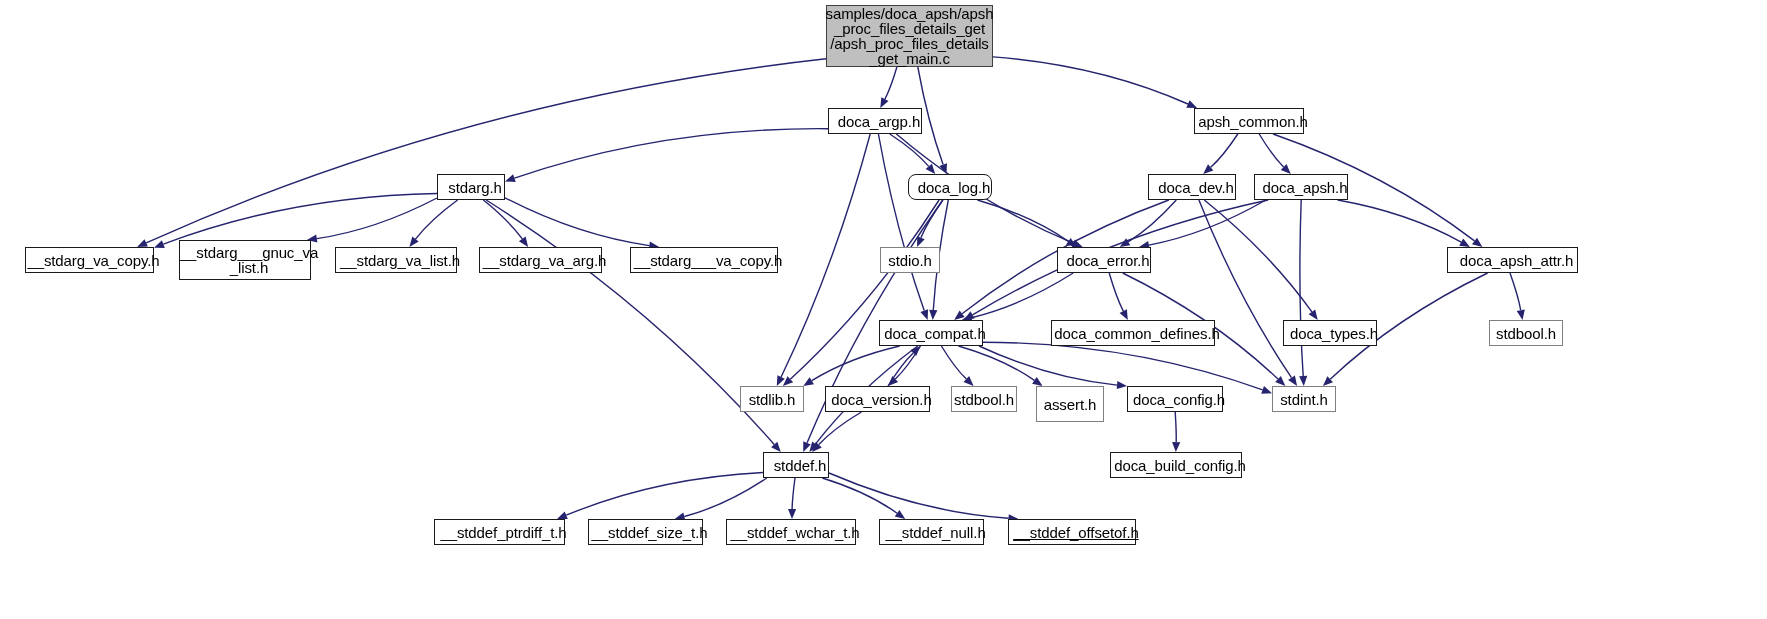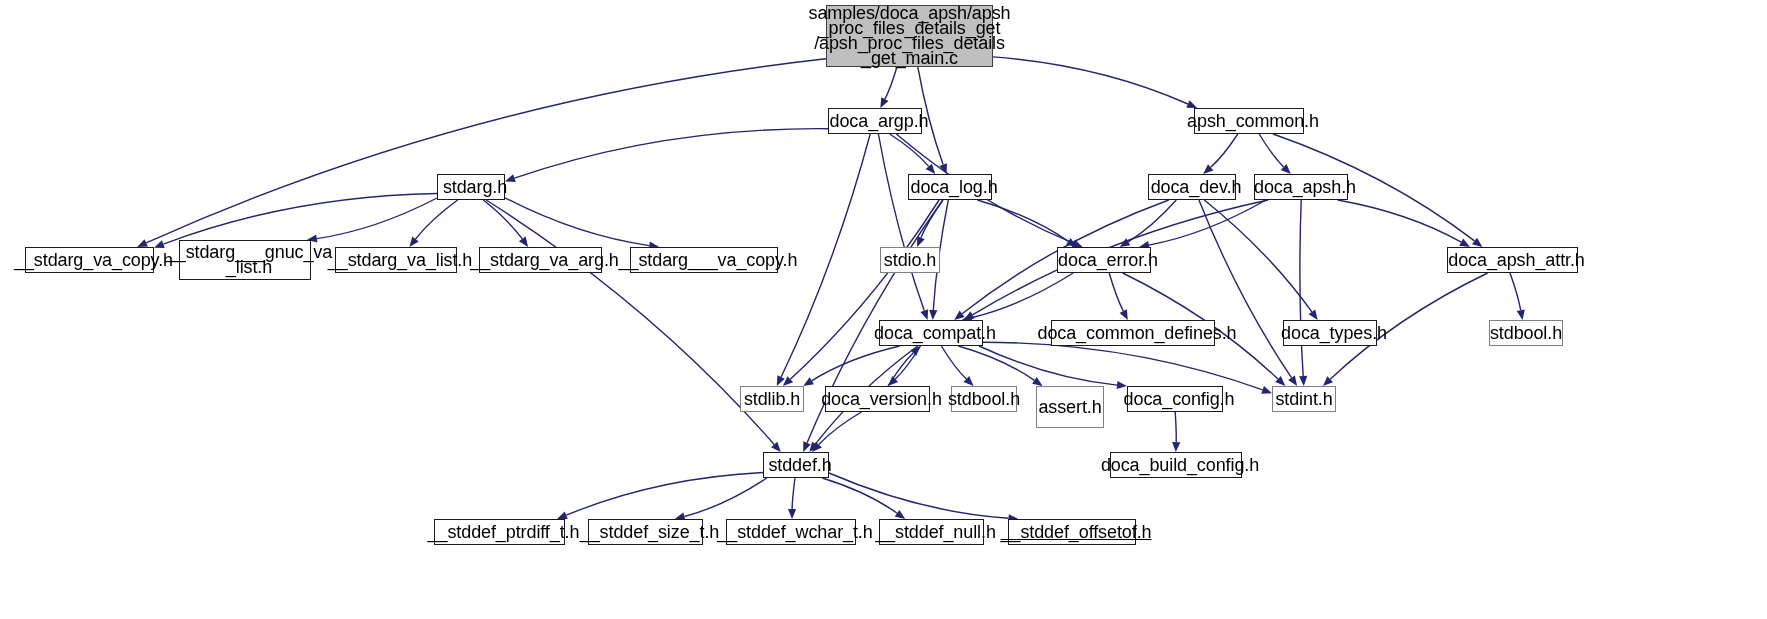--- a/index.html
+++ b/index.html
@@ -26,21 +26,21 @@
     height: 619px;
     pointer-events: none;
   }
   .node {
     position: absolute;
     box-sizing: border-box;
     display: flex;
     align-items: center;
     justify-content: center;
     text-align: center;
-    font-size: 18px;
+    font-size: 15px;
     line-height: 15px;
     color: #000000;
     background: #ffffff;
     border: 1px solid #808080;
     white-space: pre-line;
     letter-spacing: -0.1px;
     z-index: 3;
   }
   .node.strong {
     border: 1px solid #1a1a1a;
@@ -169,40 +169,40 @@
       <polygon class="arrow-head" points="1018.4,519.0 1008.2,522.4 1008.8,514.2"></polygon>
     </svg>
   <div id="nodes">
       <div class="node root" style="left: 826px; top: 5px; width: 167px; height: 62px;">samples/doca_apsh/apsh
 _proc_files_details_get
 /apsh_proc_files_details
 _get_main.c</div>
       <div class="node strong" style="left: 828px; top: 108px; width: 94px; height: 26px;">doca_argp.h</div>
       <div class="node strong" style="left: 1194px; top: 108px; width: 110px; height: 26px;">apsh_common.h</div>
       <div class="node strong" style="left: 437px; top: 174px; width: 68px; height: 26px;">stdarg.h</div>
-      <div class="node strong" style="left: 908px; top: 174px; width: 84px; height: 26px;">doca_log.h</div>
+      <div class="node strong" style="left: 908px; top: 174px; width: 84px; height: 26px; border-radius: 8px;">doca_log.h</div>
       <div class="node strong" style="left: 1148px; top: 174px; width: 88px; height: 26px;">doca_dev.h</div>
       <div class="node strong" style="left: 1254px; top: 174px; width: 94px; height: 26px;">doca_apsh.h</div>
       <div class="node strong" style="left: 25px; top: 247px; width: 129px; height: 26px;">__stdarg_va_copy.h</div>
       <div class="node strong" style="left: 179px; top: 240px; width: 132px; height: 40px; text-align: center;">__stdarg___gnuc_va
 _list.h</div>
       <div class="node strong" style="left: 335px; top: 247px; width: 122px; height: 26px;">__stdarg_va_list.h</div>
       <div class="node strong" style="left: 479px; top: 247px; width: 123px; height: 26px;">__stdarg_va_arg.h</div>
       <div class="node strong" style="left: 630px; top: 247px; width: 148px; height: 26px;">__stdarg___va_copy.h</div>
       <div class="node" style="left: 880px; top: 247px; width: 60px; height: 26px;">stdio.h</div>
       <div class="node strong" style="left: 1057px; top: 247px; width: 94px; height: 26px;">doca_error.h</div>
       <div class="node strong" style="left: 1447px; top: 247px; width: 131px; height: 26px;">doca_apsh_attr.h</div>
       <div class="node strong" style="left: 879px; top: 320px; width: 104px; height: 26px;">doca_compat.h</div>
       <div class="node strong" style="left: 1051px; top: 320px; width: 164px; height: 26px;">doca_common_defines.h</div>
       <div class="node strong" style="left: 1283px; top: 320px; width: 94px; height: 26px;">doca_types.h</div>
       <div class="node" style="left: 1489px; top: 320px; width: 74px; height: 26px;">stdbool.h</div>
       <div class="node" style="left: 740px; top: 386px; width: 64px; height: 26px;">stdlib.h</div>
       <div class="node strong" style="left: 825px; top: 386px; width: 105px; height: 26px;">doca_version.h</div>
       <div class="node" style="left: 951px; top: 386px; width: 66px; height: 26px;">stdbool.h</div>
-      <div class="node" style="left: 1036px; top: 386px; width: 68px; height: 42px;">assert.h</div>
+      <div class="node" style="left: 1036px; top: 386px; width: 68px; height: 36px;">assert.h</div>
       <div class="node strong" style="left: 1127px; top: 386px; width: 96px; height: 26px;">doca_config.h</div>
       <div class="node" style="left: 1272px; top: 386px; width: 64px; height: 26px;">stdint.h</div>
       <div class="node strong" style="left: 763px; top: 452px; width: 66px; height: 26px;">stddef.h</div>
       <div class="node strong" style="left: 1110px; top: 452px; width: 132px; height: 26px;">doca_build_config.h</div>
       <div class="node strong" style="left: 434px; top: 519px; width: 131px; height: 26px;">__stddef_ptrdiff_t.h</div>
       <div class="node strong" style="left: 588px; top: 519px; width: 115px; height: 26px;">__stddef_size_t.h</div>
       <div class="node strong" style="left: 726px; top: 519px; width: 130px; height: 26px;">__stddef_wchar_t.h</div>
       <div class="node strong" style="left: 879px; top: 519px; width: 105px; height: 26px;">__stddef_null.h</div>
       <div class="node strong" style="left: 1008px; top: 519px; width: 128px; height: 26px; text-decoration: underline;">__stddef_offsetof.h</div>
     </div>

